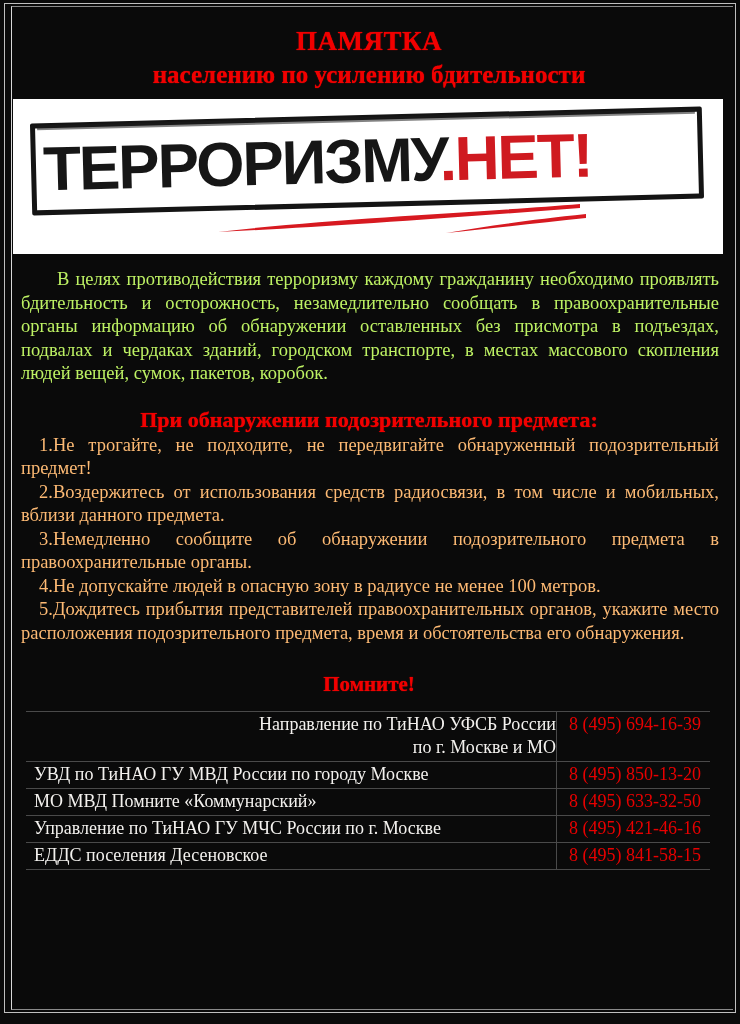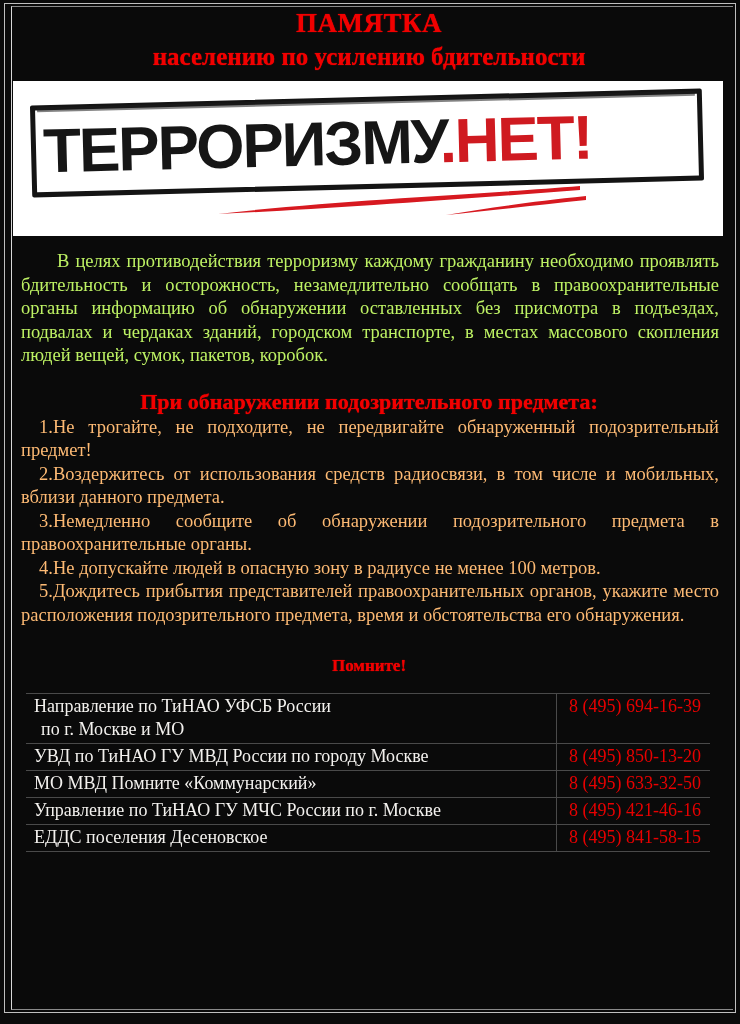--- a/index.html
+++ b/index.html
@@ -51,20 +51,21 @@
     position: absolute;
     left: 13px;
     top: 8px;
     width: 712px;
     box-sizing: border-box;
   }
 
   
   .title-block {
     text-align: center;
+    padding-top: 18px;
   }
   .title-main {
     color: #f10000;
     font-weight: bold;
     font-size: 27px;
     line-height: 30px;
     letter-spacing: 0.5px;
     text-shadow: 0 0 1px #f10000;
   }
   .title-sub {
@@ -178,21 +179,21 @@
   }
   .step.nojust { text-align: left; }
 
   .remember {
     text-align: center;
     margin-top: 26px;
   }
   .remember-title {
     color: #f10000;
     font-weight: bold;
-    font-size: 17px;
+    font-size: 21px;
     line-height: 26px;
     text-shadow: 0 0 1px #f10000;
   }
   .remember-line {
     color: #f10000;
     font-weight: bold;
     font-size: 21.5px;
     line-height: 27px;
     text-shadow: 0 0 1px #f10000;
   }
@@ -215,21 +216,21 @@
   .contacts td.org {
     color: #f3f1ee;
     width: 522px;
     border-right: 1px solid #4a4a4a;
   }
   .contacts td.phone {
     color: #e80000;
     padding-left: 12px;
     white-space: nowrap;
   }
-  .contacts tr.first td.org { border-bottom: 0; }
+  .contacts tr.first td.org { border-bottom: 0; text-align: right; }
   .contacts tr.first td.phone { border-bottom: 0; }
   .org-line2 { padding-left: 7px; display: block; }
 </style>
 </head>
 <body>
 
 <div class="poster">
 
   <div class="frame-outer"></div>
   <div class="frame-inner"></div>

